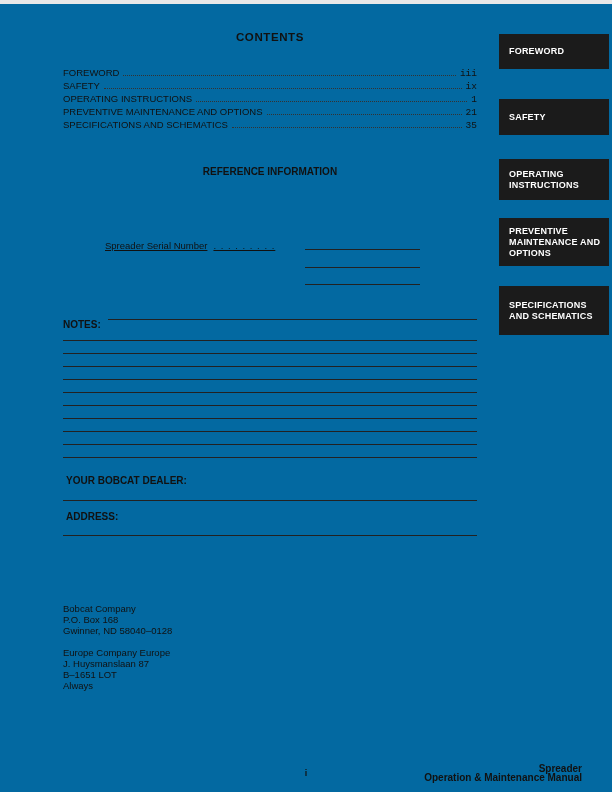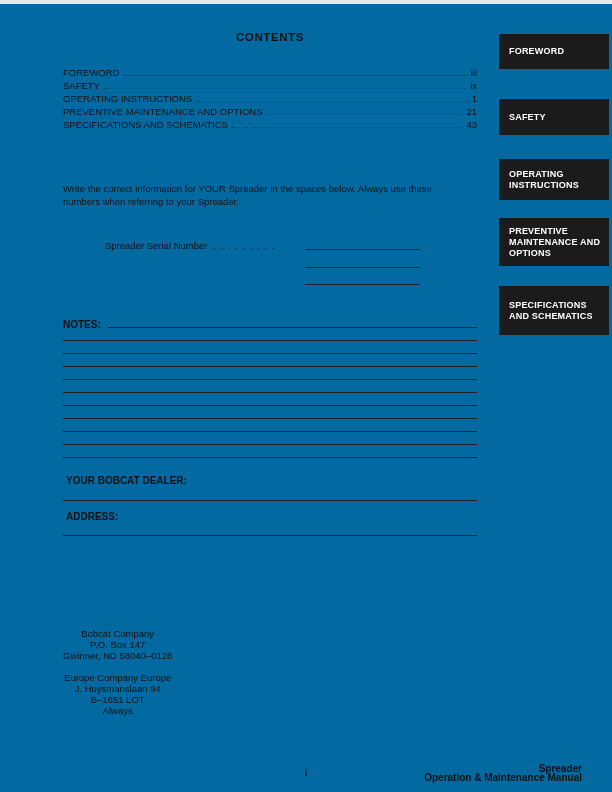--- a/index.html
+++ b/index.html
@@ -23,61 +23,61 @@
     font-size: 11.5px;
     font-weight: bold;
     letter-spacing: 0.6px;
   }
 
   
   .toc { position: absolute; top: 63px; left: 63px; width: 414px; font-size: 9.5px; }
   .toc-row { display: flex; align-items: baseline; height: 13px; }
   .toc-label { white-space: nowrap; }
   .toc-leader { flex: 1; border-bottom: 1.6px dotted #333; margin: 0 4px 2px 4px; min-width: 10px; }
-  .toc-page { white-space: nowrap; }
+  .toc-page { white-space: nowrap; font-family: Liberation Mono, monospace; }
 
   
   .ref-heading {
     position: absolute; top: 162px; left: 63px; width: 414px;
     text-align: center; font-size: 10px; font-weight: bold;
   }
   .ref-body {
     position: absolute; top: 179px; left: 63px; width: 400px;
     font-size: 9.5px; line-height: 12.5px;
   }
 
   
   .serial-row {
     position: absolute; top: 236px; left: 105px;
-    font-size: 9.5px; white-space: nowrap;
+    font-size: 9.5px; white-space: nowrap; text-decoration: underline;
   }
   .serial-dots { letter-spacing: 1px; margin-left: 6px; }
   .serial-lines { position: absolute; top: 245px; left: 305px; width: 115px; }
   .serial-lines .blank-line { border-top: 1.2px solid #222; height: 0; margin-bottom: 16.5px; }
 
   
   .notes-head {
     position: absolute; top: 315px; left: 63px; width: 414px;
-    display: flex; align-items: flex-end;
+    display: flex; align-items: flex-start;
     font-size: 10px; font-weight: bold;
   }
   .notes-head .fill-line { flex: 1; border-bottom: 1.2px solid #222; margin: 0 0 2px 7px; }
   .notes-lines { position: absolute; top: 324px; left: 63px; width: 414px; }
   .notes-lines .rule { height: 13px; border-bottom: 1.1px solid #222; }
 
   
   .fill-block { position: absolute; left: 63px; width: 414px; }
   .fill-block .fb-label { font-size: 10px; font-weight: bold; padding-left: 3px; }
   .fill-block .fb-line { border-top: 1.2px solid #222; height: 0; }
   .fb-dealer  { top: 471px; } .fb-dealer  .fb-line { margin-top: 14px; }
   .fb-address { top: 507px; } .fb-address .fb-line { margin-top: 13px; }
   .fb-phone   { top: 542px; } .fb-phone   .fb-line { margin-top: 13px; }
 
   
-  .addresses { position: absolute; top: 624px; left: 63px; font-size: 9.5px; line-height: 11px; text-align: center; }
+  .addresses { position: absolute; top: 599px; left: 63px; font-size: 9.5px; line-height: 11px; }
   .addr-block { margin-bottom: 11px; }
 
   
   .side-tab {
     position: absolute; left: 499px; width: 110px;
     background: #1b1b1b; color: #ffffff;
     display: flex; align-items: center;
     padding: 4px 6px 4px 10px;
     font-size: 9px; font-weight: bold; line-height: 11px;
     letter-spacing: 0.2px;
@@ -122,25 +122,25 @@
       <span class="toc-page">1</span>
     </div>
     <div class="toc-row">
       <span class="toc-label">PREVENTIVE MAINTENANCE AND OPTIONS</span>
       <span class="toc-leader"></span>
       <span class="toc-page">21</span>
     </div>
     <div class="toc-row">
       <span class="toc-label">SPECIFICATIONS AND SCHEMATICS</span>
       <span class="toc-leader"></span>
-      <span class="toc-page">43</span>
-    </div>
-  </div>
-
-  <div class="ref-body">Write the correct information for YOUR  Spreader in the spaces below. Always use these numbers when referring to your Spreader.</div>
+      <span class="toc-page">35</span>
+    </div>
+  </div>
+
+  <div class="ref-heading">REFERENCE INFORMATION</div>
 
   <div class="serial-row">
     <span>Spreader Serial Number</span><span class="serial-dots">. . . . . . . . .</span>
   </div>
   <div class="serial-lines">
     <div class="blank-line"></div>
     <div class="blank-line"></div>
     <div class="blank-line"></div>
   </div>
 
@@ -166,26 +166,26 @@
     <div class="fb-line"></div>
   </div>
   <div class="fill-block fb-address">
     <div class="fb-label">ADDRESS:</div>
     <div class="fb-line"></div>
   </div>
 
   <div class="addresses">
     <div class="addr-block">
       <div>Bobcat Company</div>
-      <div>P.O. Box 147</div>
+      <div>P.O. Box 168</div>
       <div>Gwinner, ND 58040–0128</div>
     </div>
     <div class="addr-block">
       <div>Europe Company Europe</div>
-      <div>J. Huysmanslaan 94</div>
+      <div>J. Huysmanslaan 87</div>
       <div>B–1651 LOT</div>
       <div>Always</div>
     </div>
   </div>
 
   <div class="side-tab tab-foreword">
     <span>FOREWORD</span>
   </div>
   <div class="side-tab tab-safety">
     <span>SAFETY</span>

